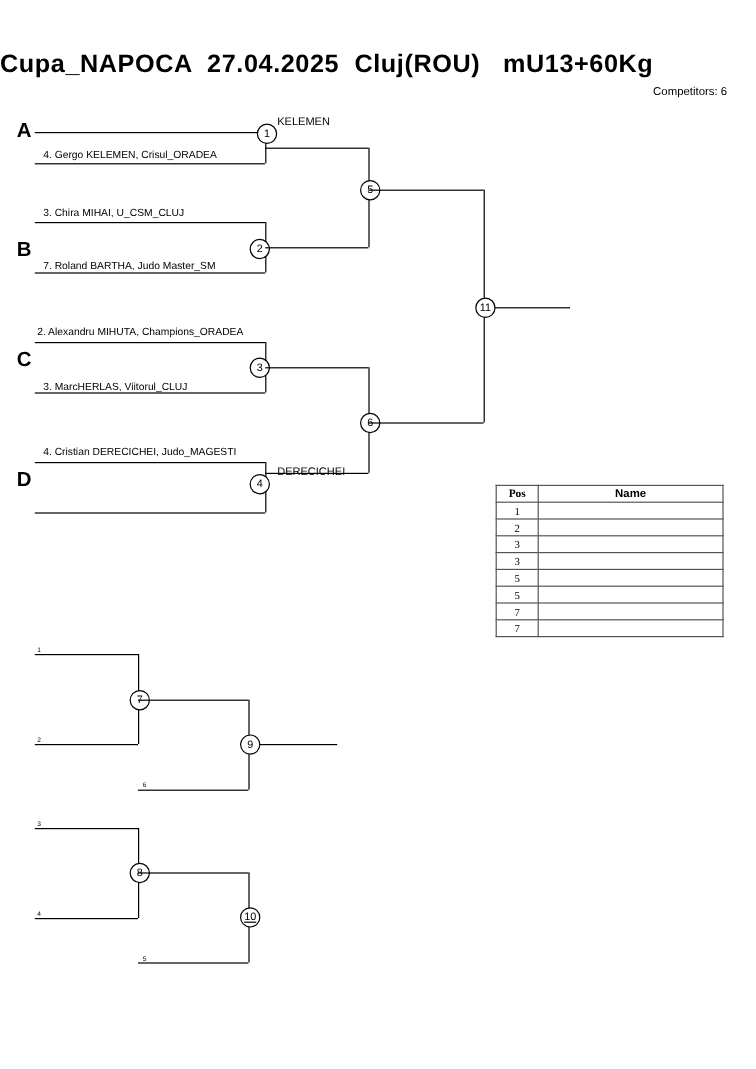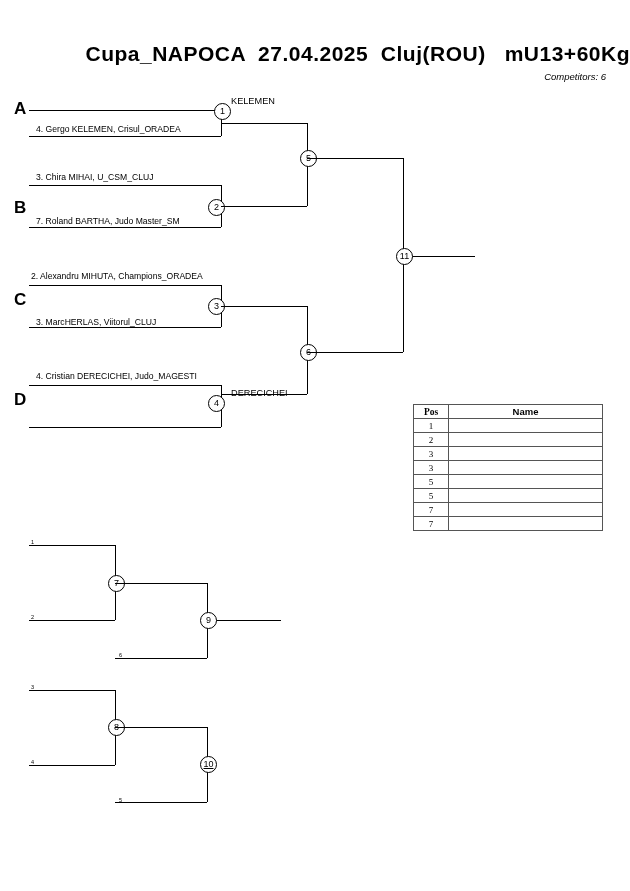--- a/index.html
+++ b/index.html
@@ -20,33 +20,32 @@
     left: 0; top: 0;
     width: 630px;
     height: 891px;
   }
   
   .title {
     position: absolute;
     left: 0;
     top: 42px;
     width: 630px;
-    text-align: right;
+    text-align: left;
     font-size: 21px;
     font-weight: bold;
     letter-spacing: 0.5px;
     white-space: pre;
   }
   .competitors {
     position: absolute;
     right: 24px;
     top: 71px;
     font-size: 9.5px;
     text-align: left;
-    font-style: italic;
   }
   
   .hline {
     position: absolute;
     height: 0;
     border-top: 1px solid #000;
   }
   .vline {
     position: absolute;
     width: 0;

